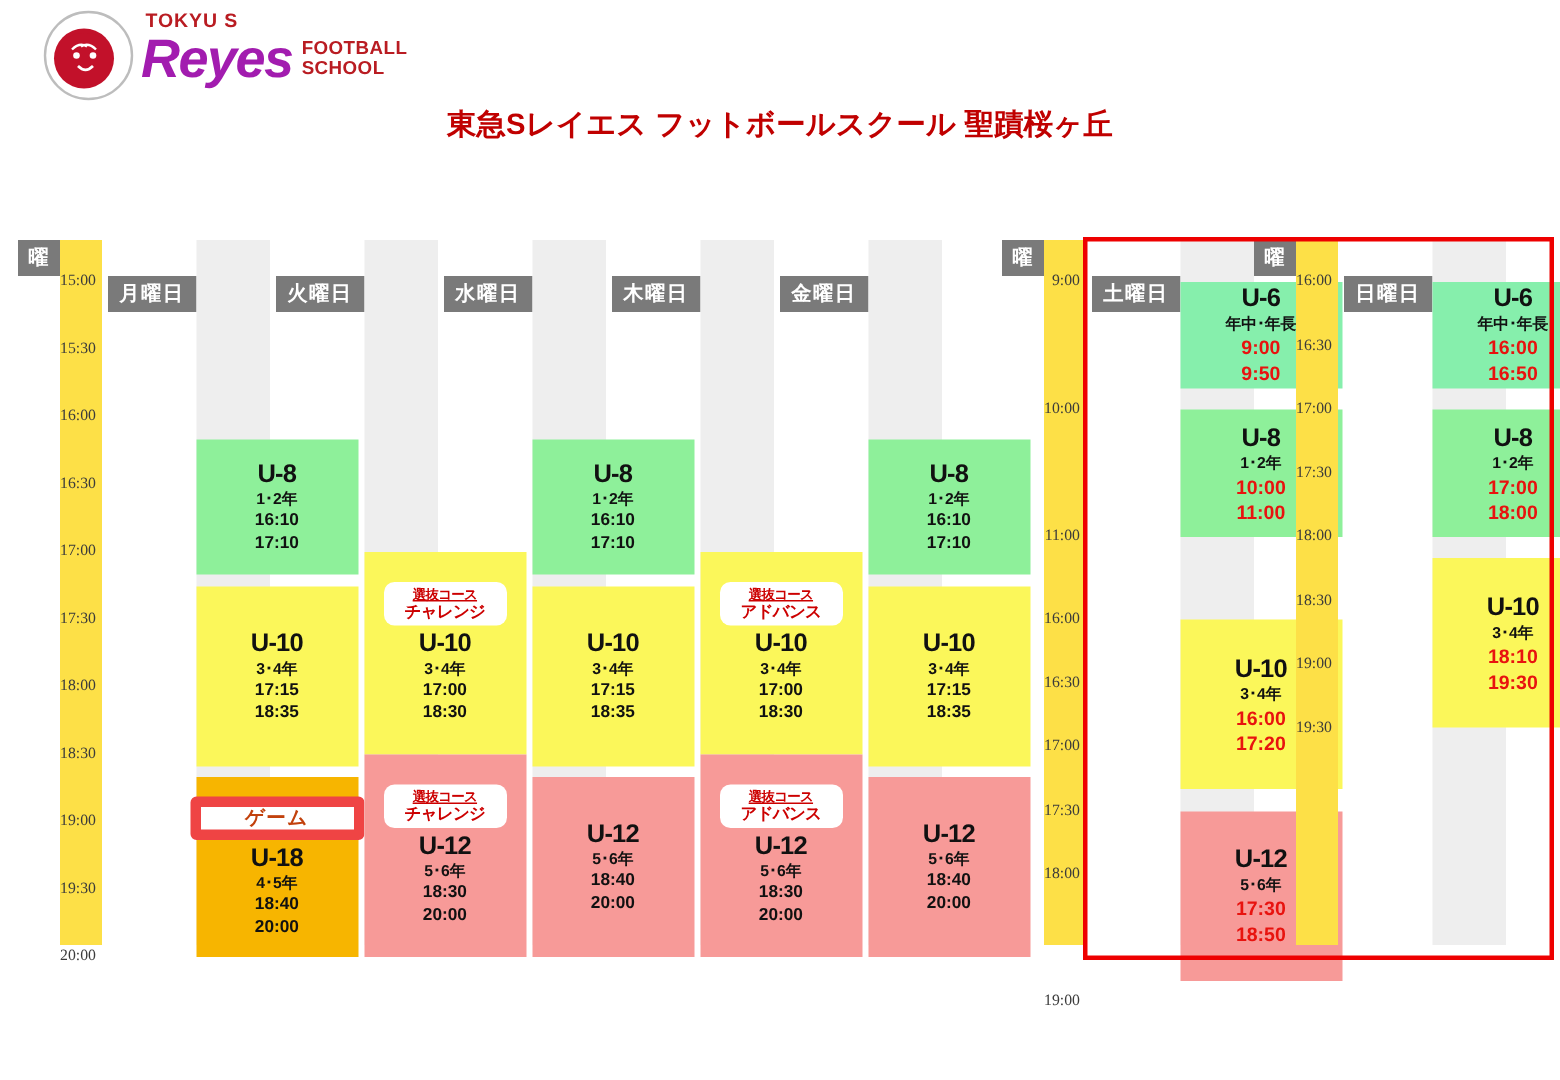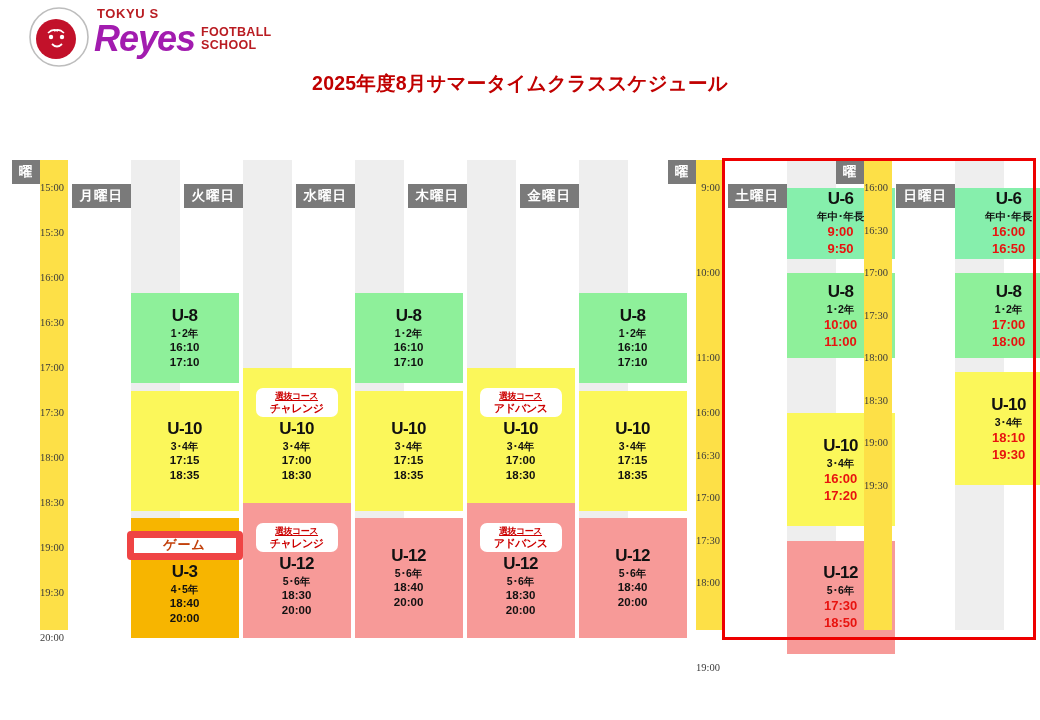--- a/index.html
+++ b/index.html
@@ -137,21 +137,21 @@
       <div class="logo-reyes">Reyes</div>
       <div class="logo-fs">
         <div>FOOTBALL</div>
         <div>SCHOOL</div>
       </div>
     </div>
   </div>
 </div>
 
 <div id="title-block">
-  <div class="tl">2025年度8月サマータイムクラススケジュール</div>
+  <div class="tl">東急Sレイエス フットボールスクール 聖蹟桜ヶ丘</div>
 </div>
 
 <div id="sched-left" class="sched">
     <div class="col timecol">
       <div class="hdr">曜日</div>
       <div class="body">
         <div class="tlabel" style="top: 22px;">15:00</div>
         <div class="tlabel" style="top: 67px;">15:30</div>
         <div class="tlabel" style="top: 112px;">16:00</div>
         <div class="tlabel" style="top: 157px;">16:30</div>
@@ -176,21 +176,21 @@
         <div class="cls c-yellow" style="top: 230.5px; height: 120px;">
           <div class="age">U-10</div>
           <div class="grade">3･4年</div>
           <div class="t">17:15</div>
           <div class="t">18:35</div>
         </div>
         <div class="cls c-orange" style="top: 358px; height: 120px;">
           <div class="badge game">
             <div class="l2">ゲーム</div>
           </div>
-          <div class="age">U-3</div>
+          <div class="age">U-18</div>
           <div class="grade">4･5年</div>
           <div class="t">18:40</div>
           <div class="t">20:00</div>
         </div>
       </div>
     </div>
     <div class="col daycol">
       <div class="hdr">火曜日</div>
       <div class="daybody">
         <div class="cls c-yellow" style="top: 208px; height: 135px;">

